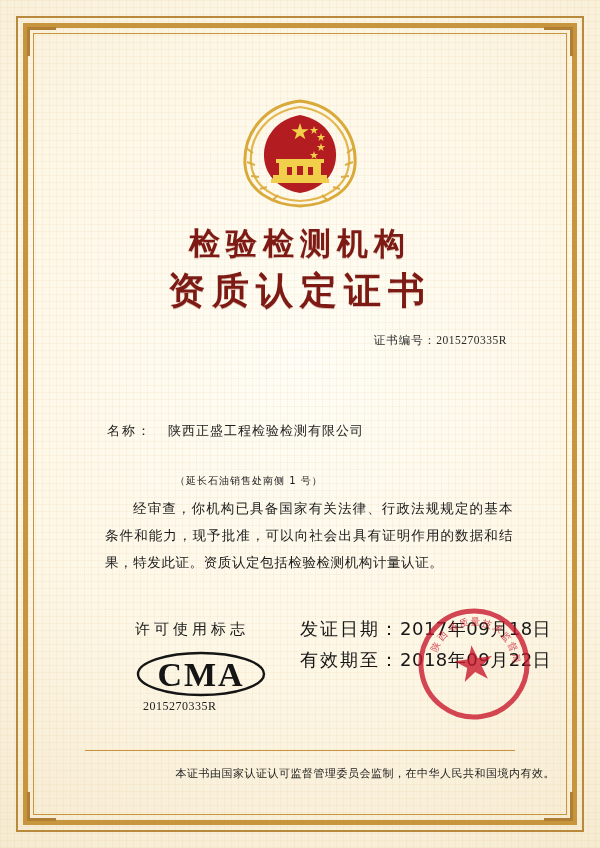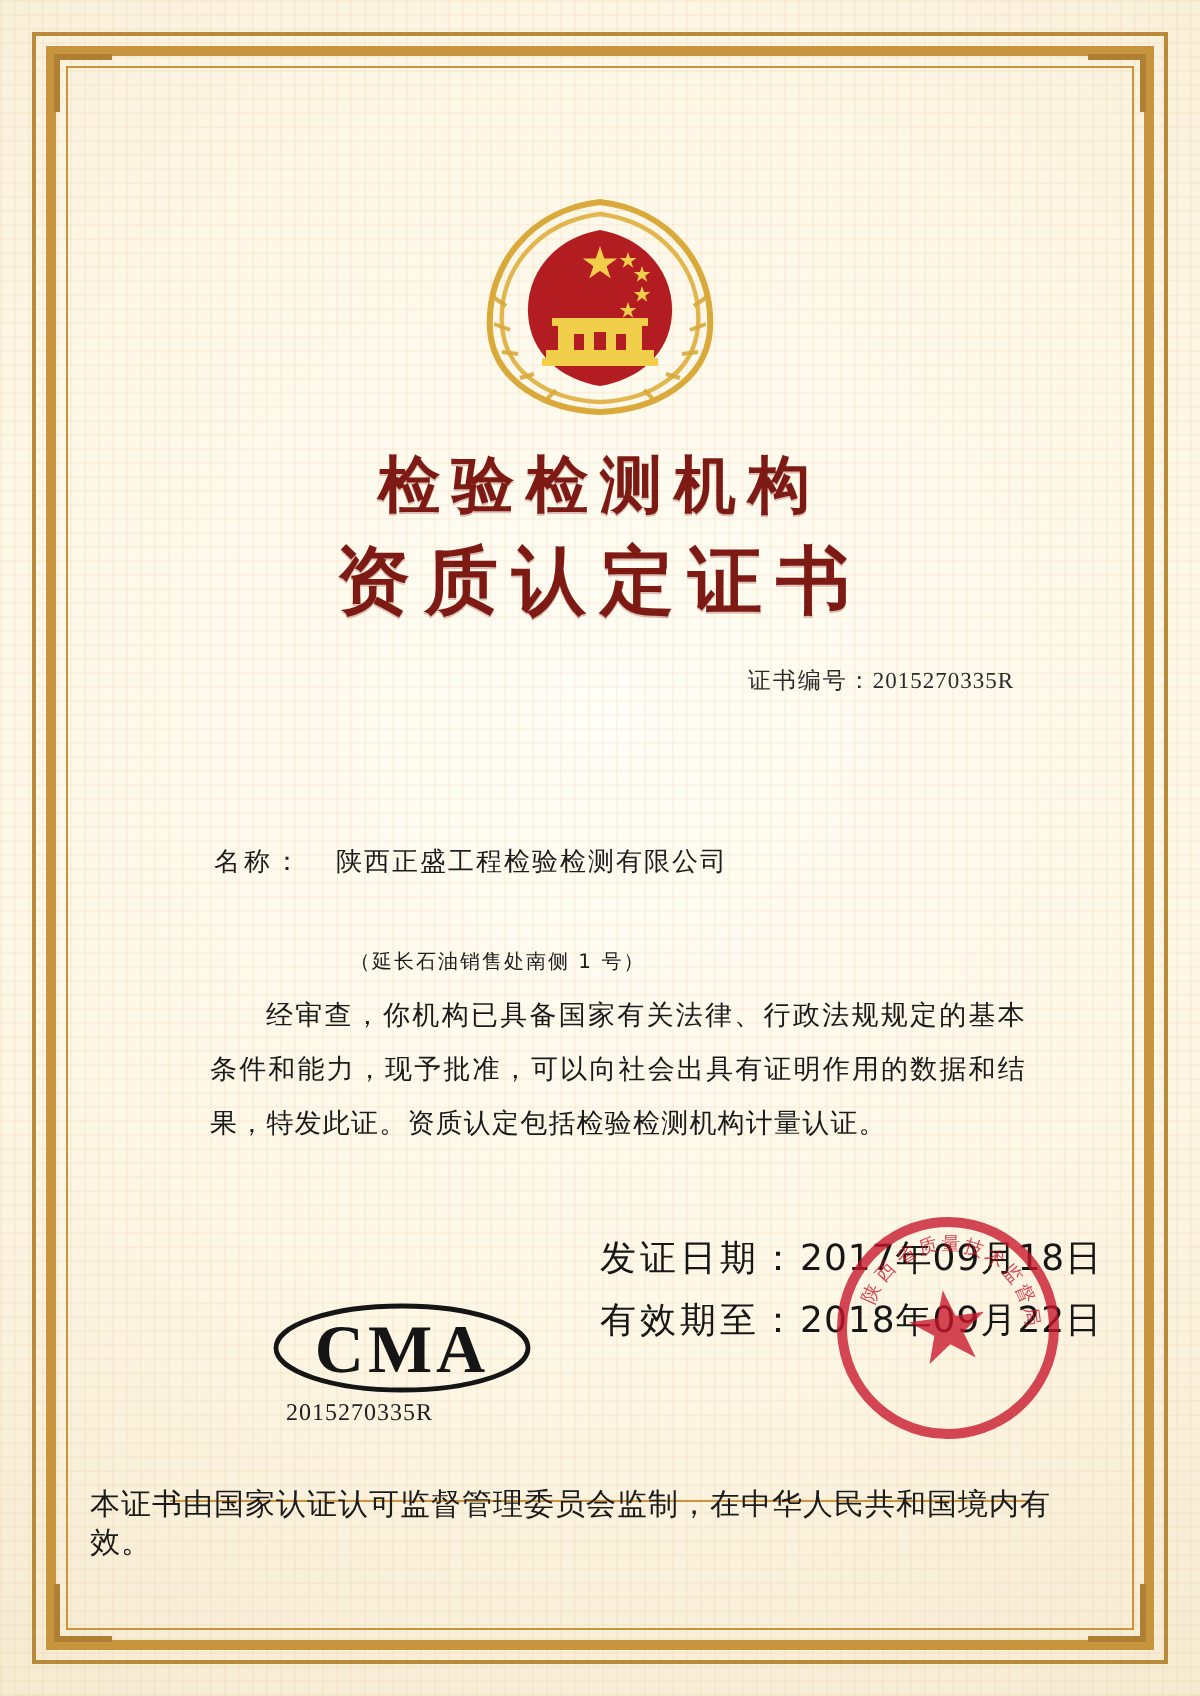--- a/index.html
+++ b/index.html
@@ -137,23 +137,23 @@
     opacity:0.78;transform:rotate(-8deg);
   }
   .seal svg{display:block;}
 
   
   .footer-line{
     position:absolute;left:40px;right:40px;bottom:52px;
     border-top:1px solid #c8953f;
   }
   .footer-text{
-    position:absolute;left:0;right:0;bottom:22px;text-align:left;
-    font-family:"DejaVu Sans", sans-serif;
-    font-size:15px;color:#1b1b1b;letter-spacing:0.5px;
+    position:absolute;left:0;right:0;bottom:22px;text-align:right;
+    font-family:"DejaVu Sans", sans-serif;
+    font-size:11px;color:#1b1b1b;letter-spacing:0.5px;
   }
 </style>
 </head>
 <body>
 
 <div class="certificate">
 
   <div class="border-outer"></div>
   <div class="border-mid"></div>
   <div class="border-inner"></div>
@@ -212,20 +212,21 @@
     </div>
 
     <div class="field" id="f-name">
       <span class="label">名称：</span><span class="value">陕西正盛工程检验检测有限公司</span>
     </div>
 
     <div class="addr-line2">（延长石油销售处南侧 1 号）</div>
 
     <div class="body-text">经审查，你机构已具备国家有关法律、行政法规规定的基本条件和能力，现予批准，可以向社会出具有证明作用的数据和结果，特发此证。资质认定包括检验检测机构计量认证。</div>
 
+    <div class="mark-title">许可使用标志</div>
 
     <div class="cma">
       <svg viewBox="0 0 132 46" width="132" height="46" aria-hidden="true">
         <ellipse cx="66" cy="23" rx="63" ry="21" fill="none" stroke="#151515" stroke-width="2.4"></ellipse>
         <text x="66" y="35" text-anchor="middle" font-family="Liberation Serif, serif" font-size="34" font-weight="bold" letter-spacing="2" fill="#151515">CMA</text>
       </svg>
     </div>
     <div class="mark-code">2015270335R</div>
 
     <div class="dates">

